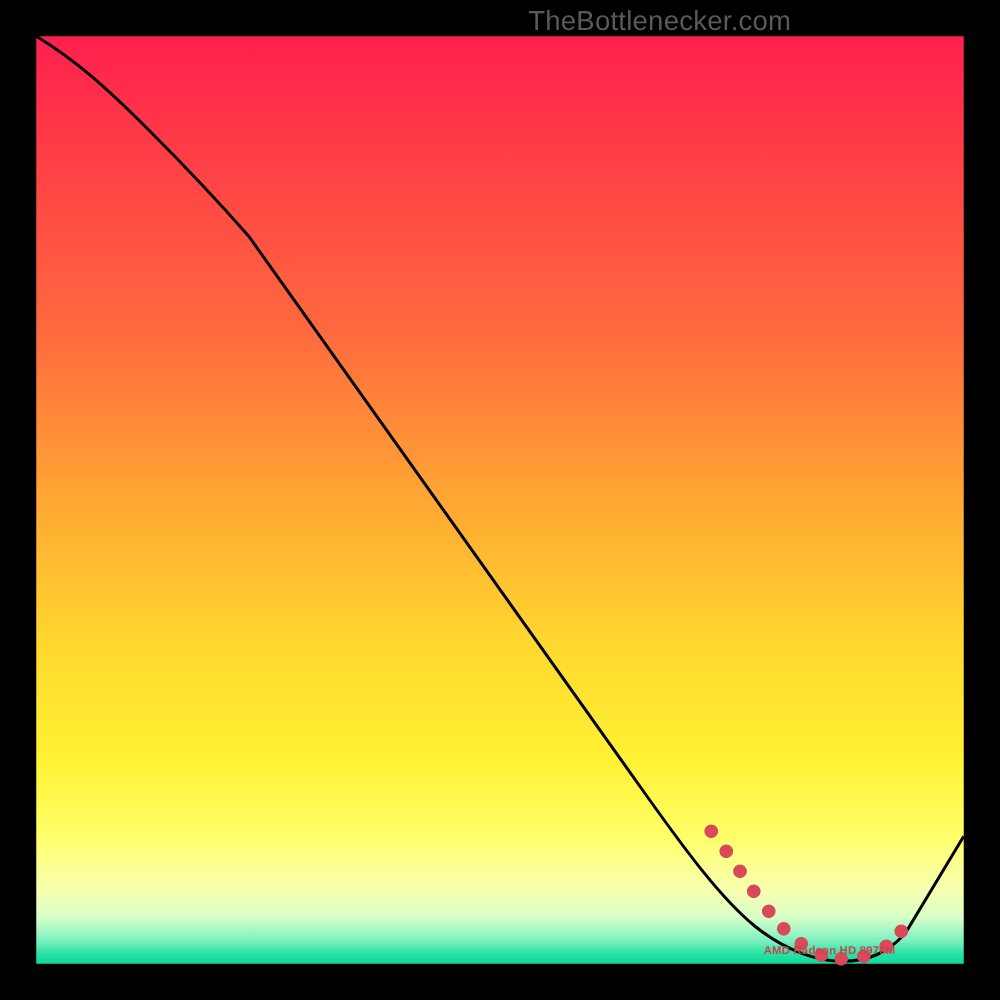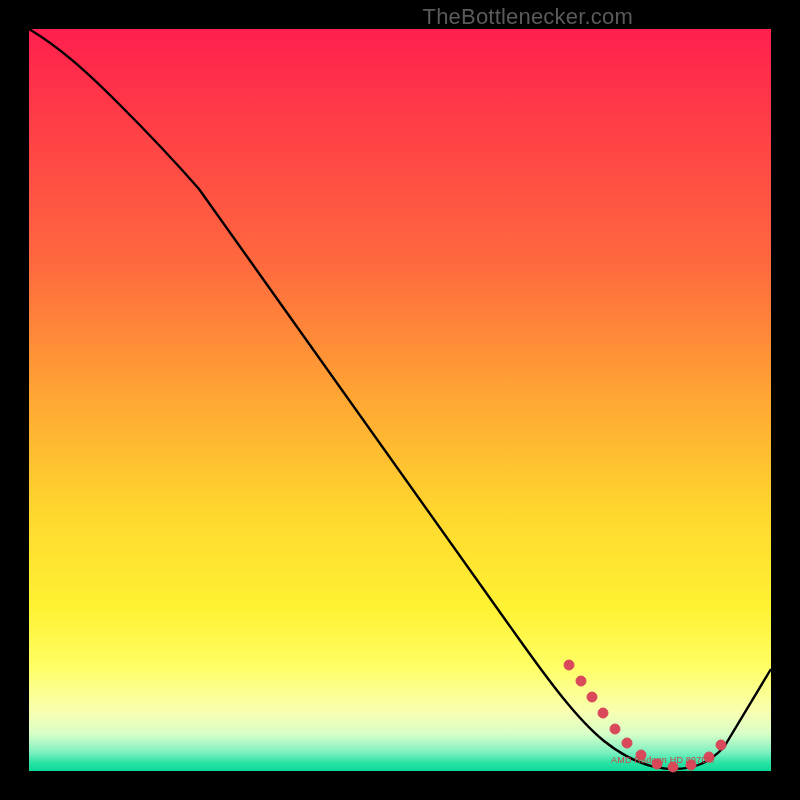--- a/index.html
+++ b/index.html
@@ -54,21 +54,21 @@
     position: absolute;
     left: 0;
     top: 0;
     width: 742px;
     height: 742px;
     overflow: visible;
   }
   .data-label {
     position: absolute;
     font-size: 9px;
-    font-weight: 400;
+    font-weight: 700;
     color: #c9434e;
     letter-spacing: 0.2px;
     white-space: nowrap;
     z-index: 5;
   }
 </style>
 </head>
 <body>
 
 <div class="frame">

